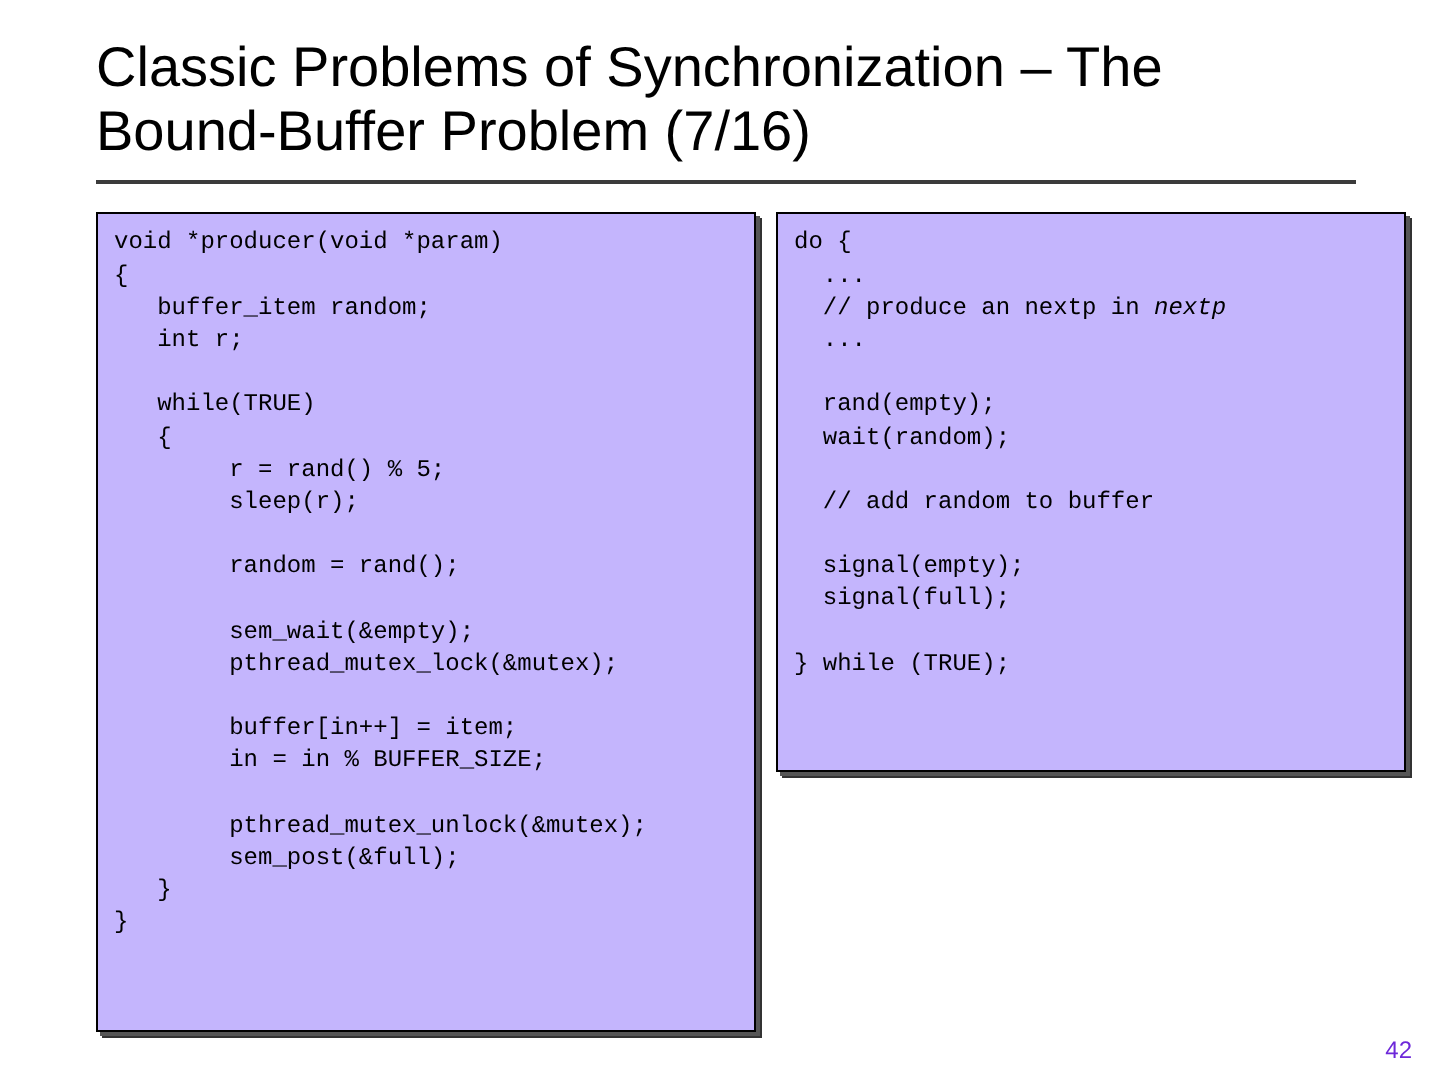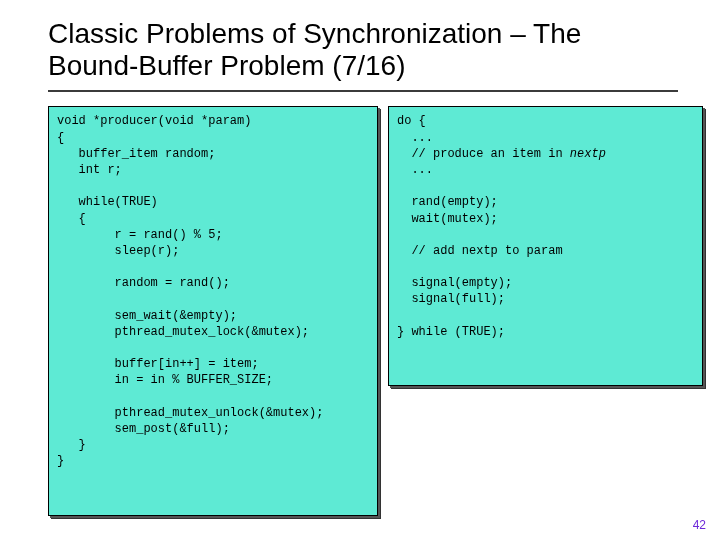--- a/index.html
+++ b/index.html
@@ -29,21 +29,21 @@
   .underline {
     border-bottom: 2px solid #3b3b3b;
     margin: 4px 0 14px 0;
   }
   .content {
     position: relative;
     height: 420px;
   }
   .codebox {
     position: absolute;
-    background: #5eead4;
+    background: #c4b5fd;
     border: 1px solid #000;
     box-shadow: 2px 2px 0 #555, 3px 3px 0 #333;
     font-family: "Courier New", Courier, monospace;
     font-size: 12px;
     line-height: 1.35;
     white-space: pre;
     color: #000;
     box-sizing: border-box;
   }
   .left-box {
@@ -99,27 +99,27 @@
 <span>        buffer[in++] = item;</span>
 <span>        in = in % BUFFER_SIZE;</span>
 <span></span>
 <span>        pthread_mutex_unlock(&amp;mutex);</span>
 <span>        sem_post(&amp;full);</span>
 <span>   }</span>
 <span>}</span></div>
 
     <div class="codebox right-box"><span>do {</span>
 <span>  ...</span>
-<span>  // produce an item in </span><span class="italic">nextp</span>
+<span>  // produce an nextp in </span><span class="italic">nextp</span>
 <span>  ...</span>
 <span></span>
 <span>  rand(empty);</span>
-<span>  wait(mutex);</span>
+<span>  wait(random);</span>
 <span></span>
-<span>  // add nextp to param</span>
+<span>  // add random to buffer</span>
 <span></span>
 <span>  signal(empty);</span>
 <span>  signal(full);</span>
 <span></span>
 <span>} while (TRUE);</span></div>
 
   </div>
 
   <div class="pagenum">42</div>
 </div>

